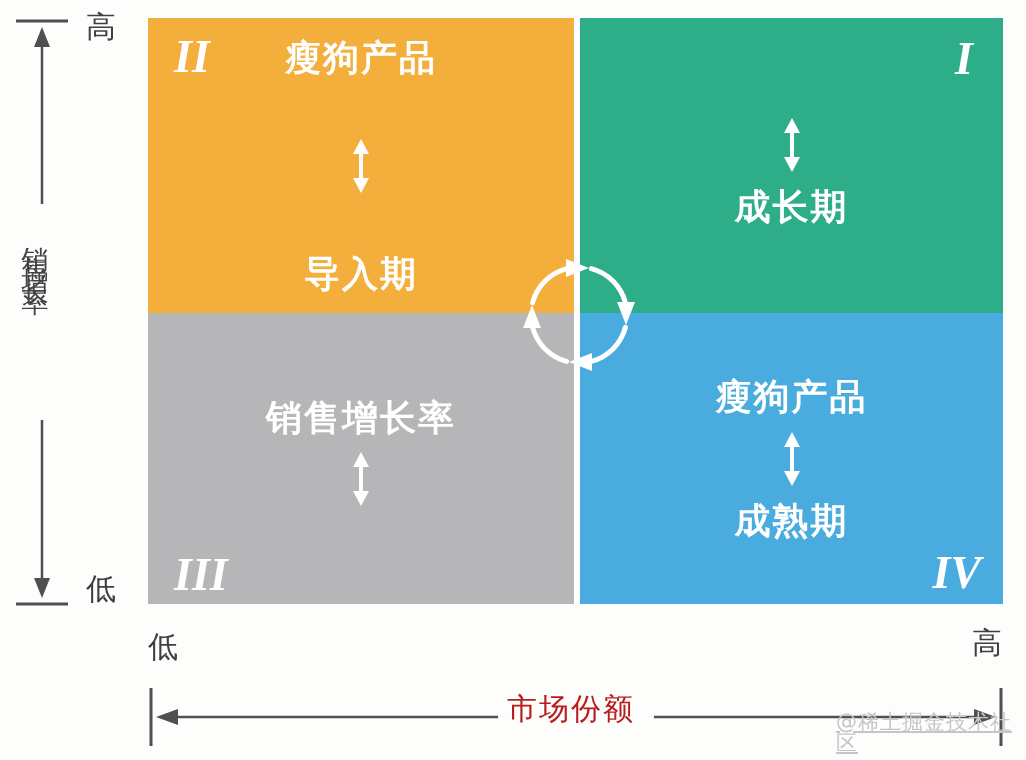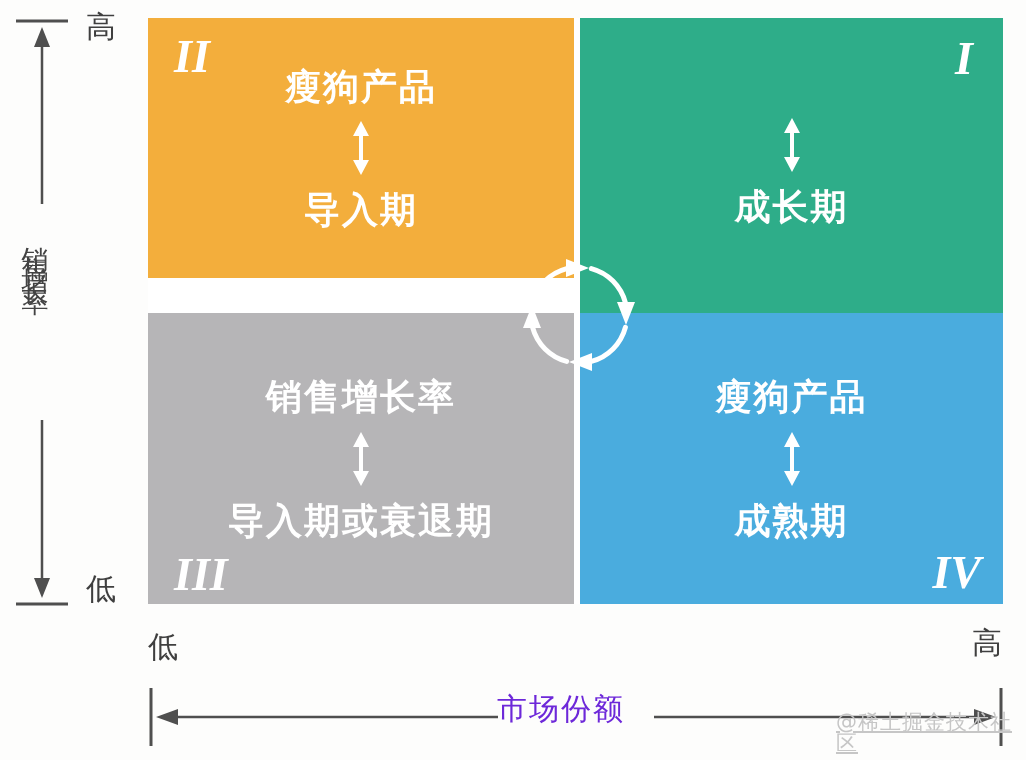--- a/index.html
+++ b/index.html
@@ -12,21 +12,21 @@
     position: relative; width: 1026px; height: 760px;
     background: #fdfdfc; overflow: hidden;
   }
   
   .grid {
     position: absolute; left: 148px; top: 18px;
     width: 855px; height: 586px; background: #ffffff;
   }
   .quad { position: absolute; display: flex; flex-direction: column;
           align-items: center; justify-content: center; }
-  .quad-2 { left: 0;     top: 0;     width: 426px; height: 260px; background: #f3ae3c; }
+  .quad-2 { left: 0;     top: 0;     width: 426px; height: 295px; background: #f3ae3c; gap: 46px; }
   .quad-1 { left: 432px; top: 0;     width: 423px; height: 295px; background: #2ead89; }
   .quad-3 { left: 0;     top: 295px; width: 426px; height: 291px; background: #b6b5b7; }
   .quad-4 { left: 432px; top: 295px; width: 423px; height: 291px; background: #4aacde; }
   .divider-v {
     position: absolute; left: 426px; top: 0; width: 6px; height: 586px;
     background: #ffffff;
   }
   .numeral {
     position: absolute; color: #ffffff;
     font-family: "Liberation Serif", "DejaVu Serif", serif;
@@ -46,22 +46,22 @@
   
   .axis-text {
     position: absolute; color: #3f3f3f; font-size: 30px; line-height: 1;
   }
   .y-label {
     position: absolute; left: 22px; top: 226px;
     writing-mode: vertical-rl; text-orientation: upright;
     color: #434343; font-size: 27px; letter-spacing: 10px; line-height: 1;
   }
   .x-label-box {
-    position: absolute; left: 482px; top: 694px; width: 158px;
-    text-align: center; color: #6d28d9; font-size: 30px;
+    position: absolute; left: 492px; top: 694px; width: 158px;
+    text-align: center; color: #b91c1c; font-size: 30px;
     letter-spacing: 2px; line-height: 1;
   }
   .axis-svg { position: absolute; }
   .watermark {
     position: absolute; left: 836px; top: 712px;
     color: #c6c6c6; font-size: 21px; letter-spacing: 1px; line-height: 1; text-decoration: underline;
   }
 </style>
 </head>
 <body>
@@ -110,21 +110,20 @@
     </div>
 
     <div class="quad quad-3">
       <span class="numeral numeral-3">III</span>
       <div class="q-label">销售增长率</div>
       <svg class="q-arrow" width="22" height="54" viewBox="0 0 22 54">
         <polygon points="11,0 3,15 19,15" fill="#ffffff"></polygon>
         <line x1="11" y1="12" x2="11" y2="42" stroke="#ffffff" stroke-width="4"></line>
         <polygon points="11,54 3,39 19,39" fill="#ffffff"></polygon>
       </svg>
-      <div class="q-label">导入期或衰退期</div>
     </div>
 
     <div class="quad quad-4">
       <span class="numeral numeral-4">IV</span>
       <div class="q-label">瘦狗产品</div>
       <svg class="q-arrow" width="22" height="54" viewBox="0 0 22 54">
         <polygon points="11,0 3,15 19,15" fill="#ffffff"></polygon>
         <line x1="11" y1="12" x2="11" y2="42" stroke="#ffffff" stroke-width="4"></line>
         <polygon points="11,54 3,39 19,39" fill="#ffffff"></polygon>
       </svg>

